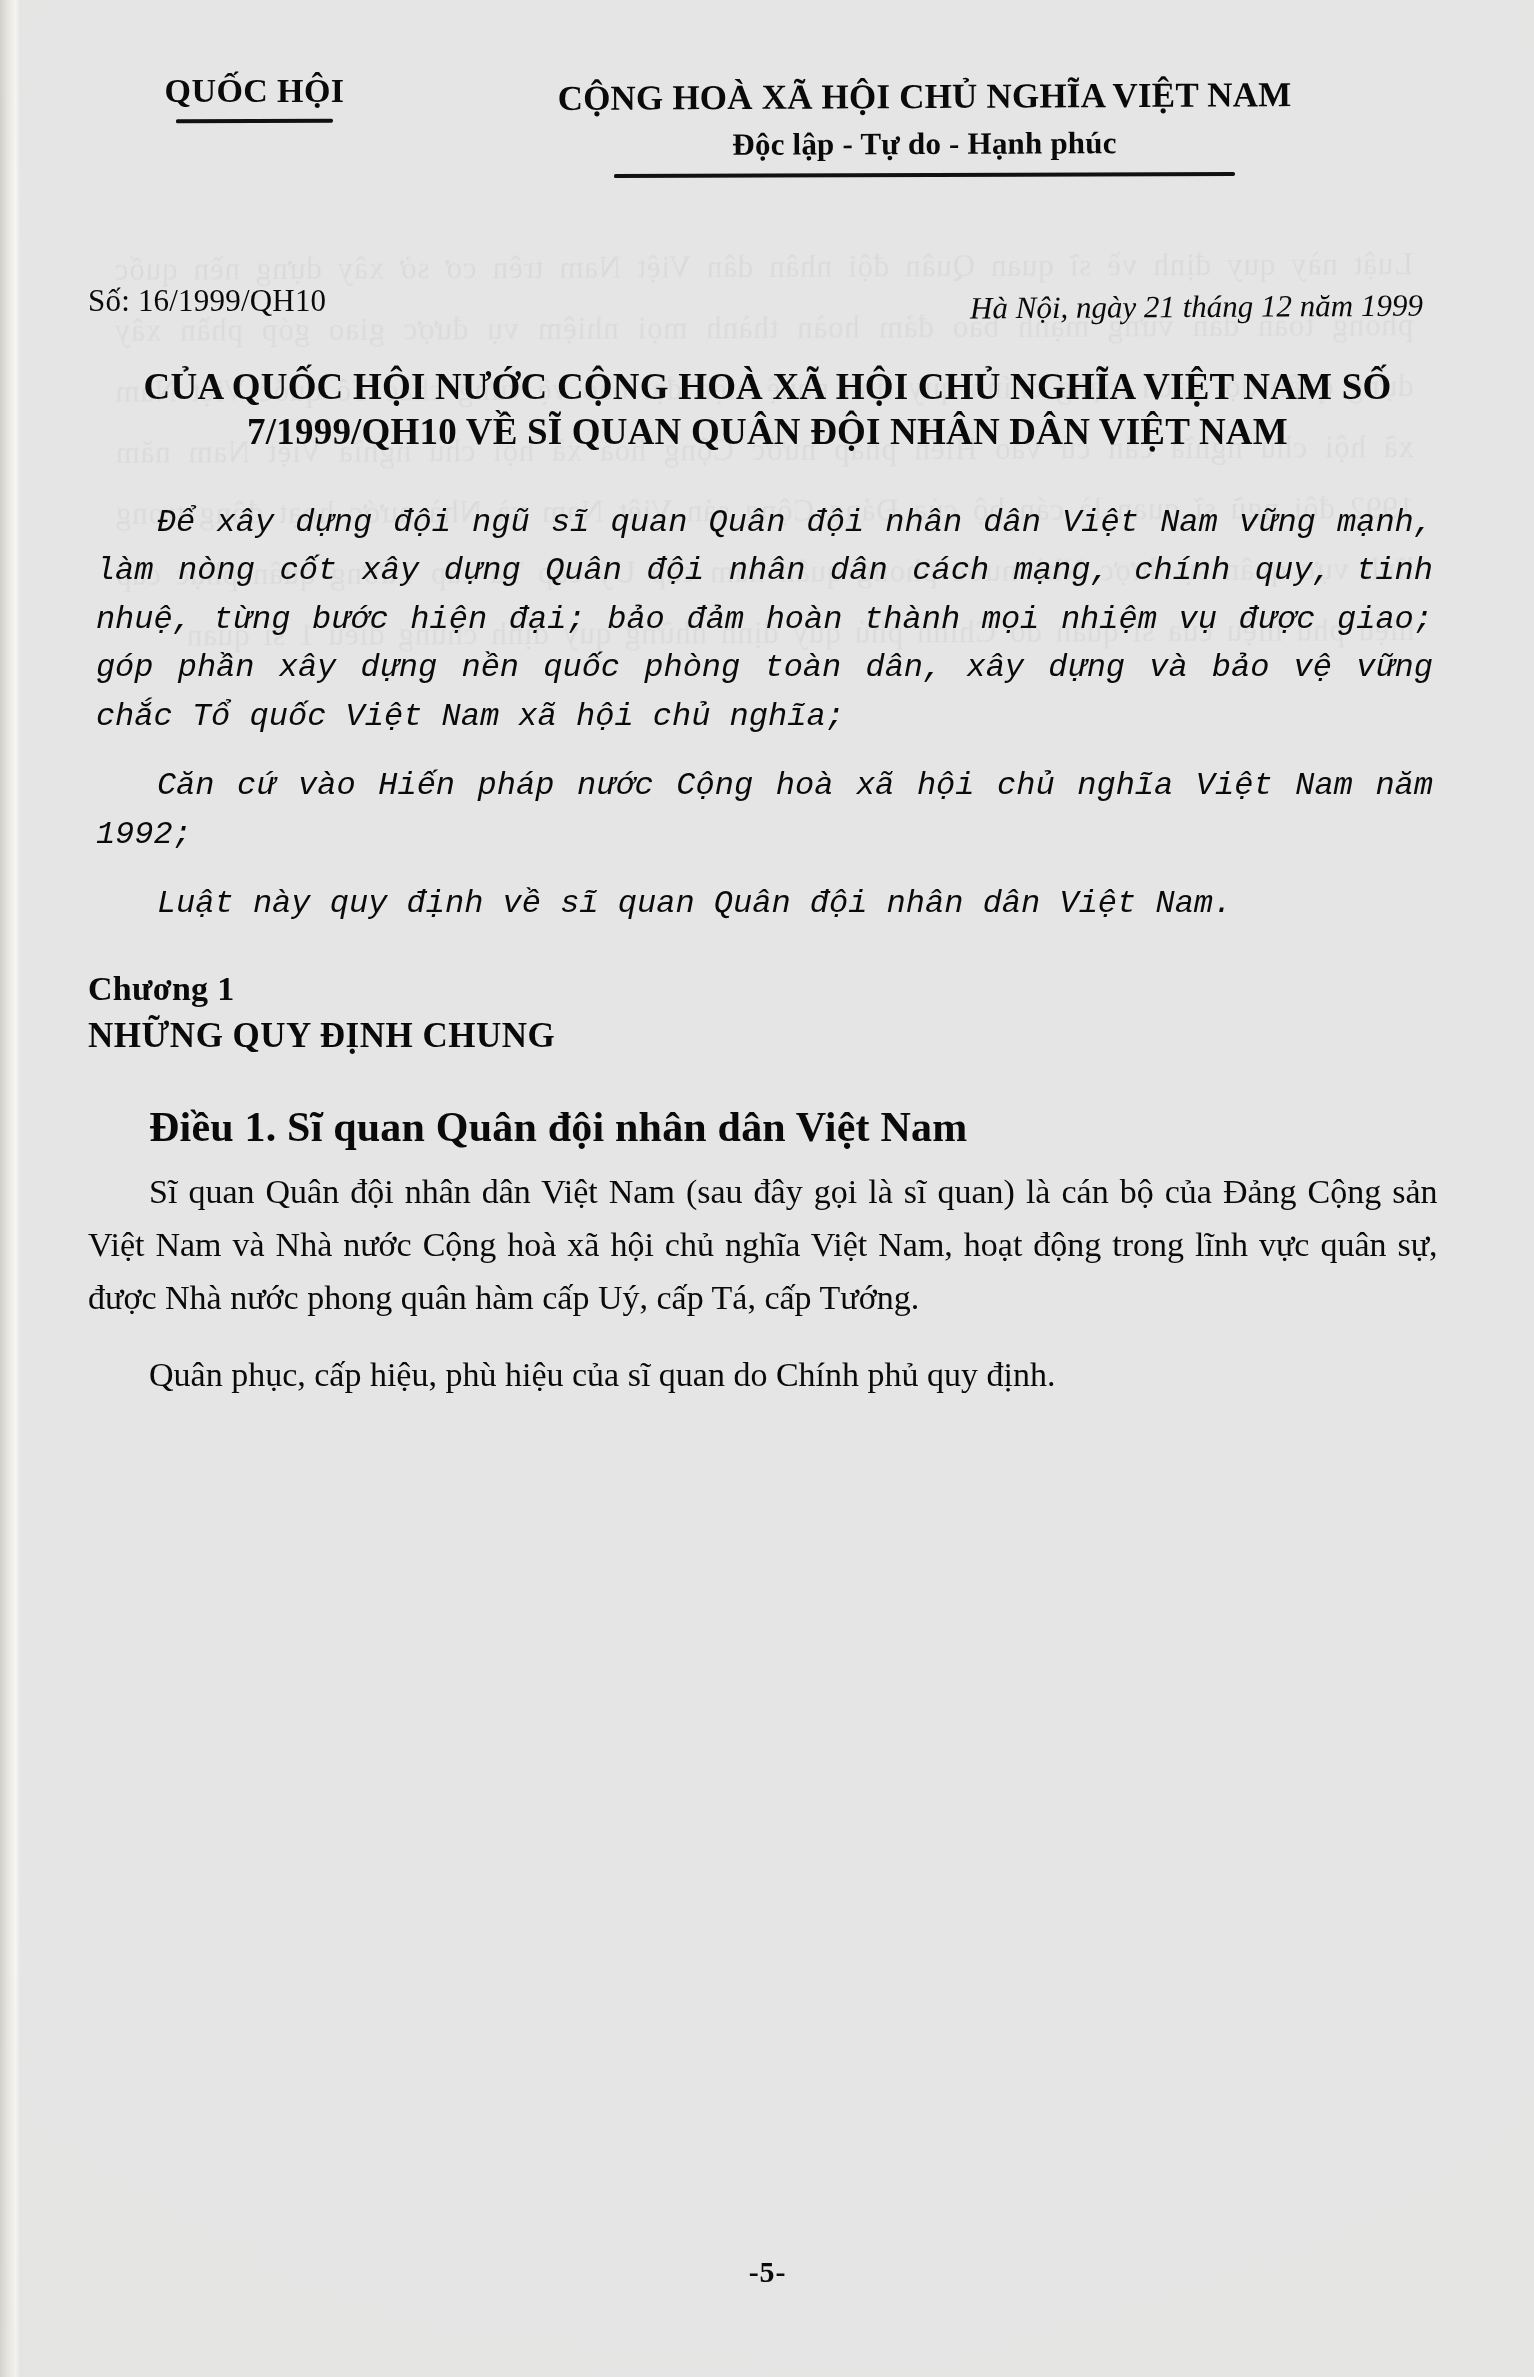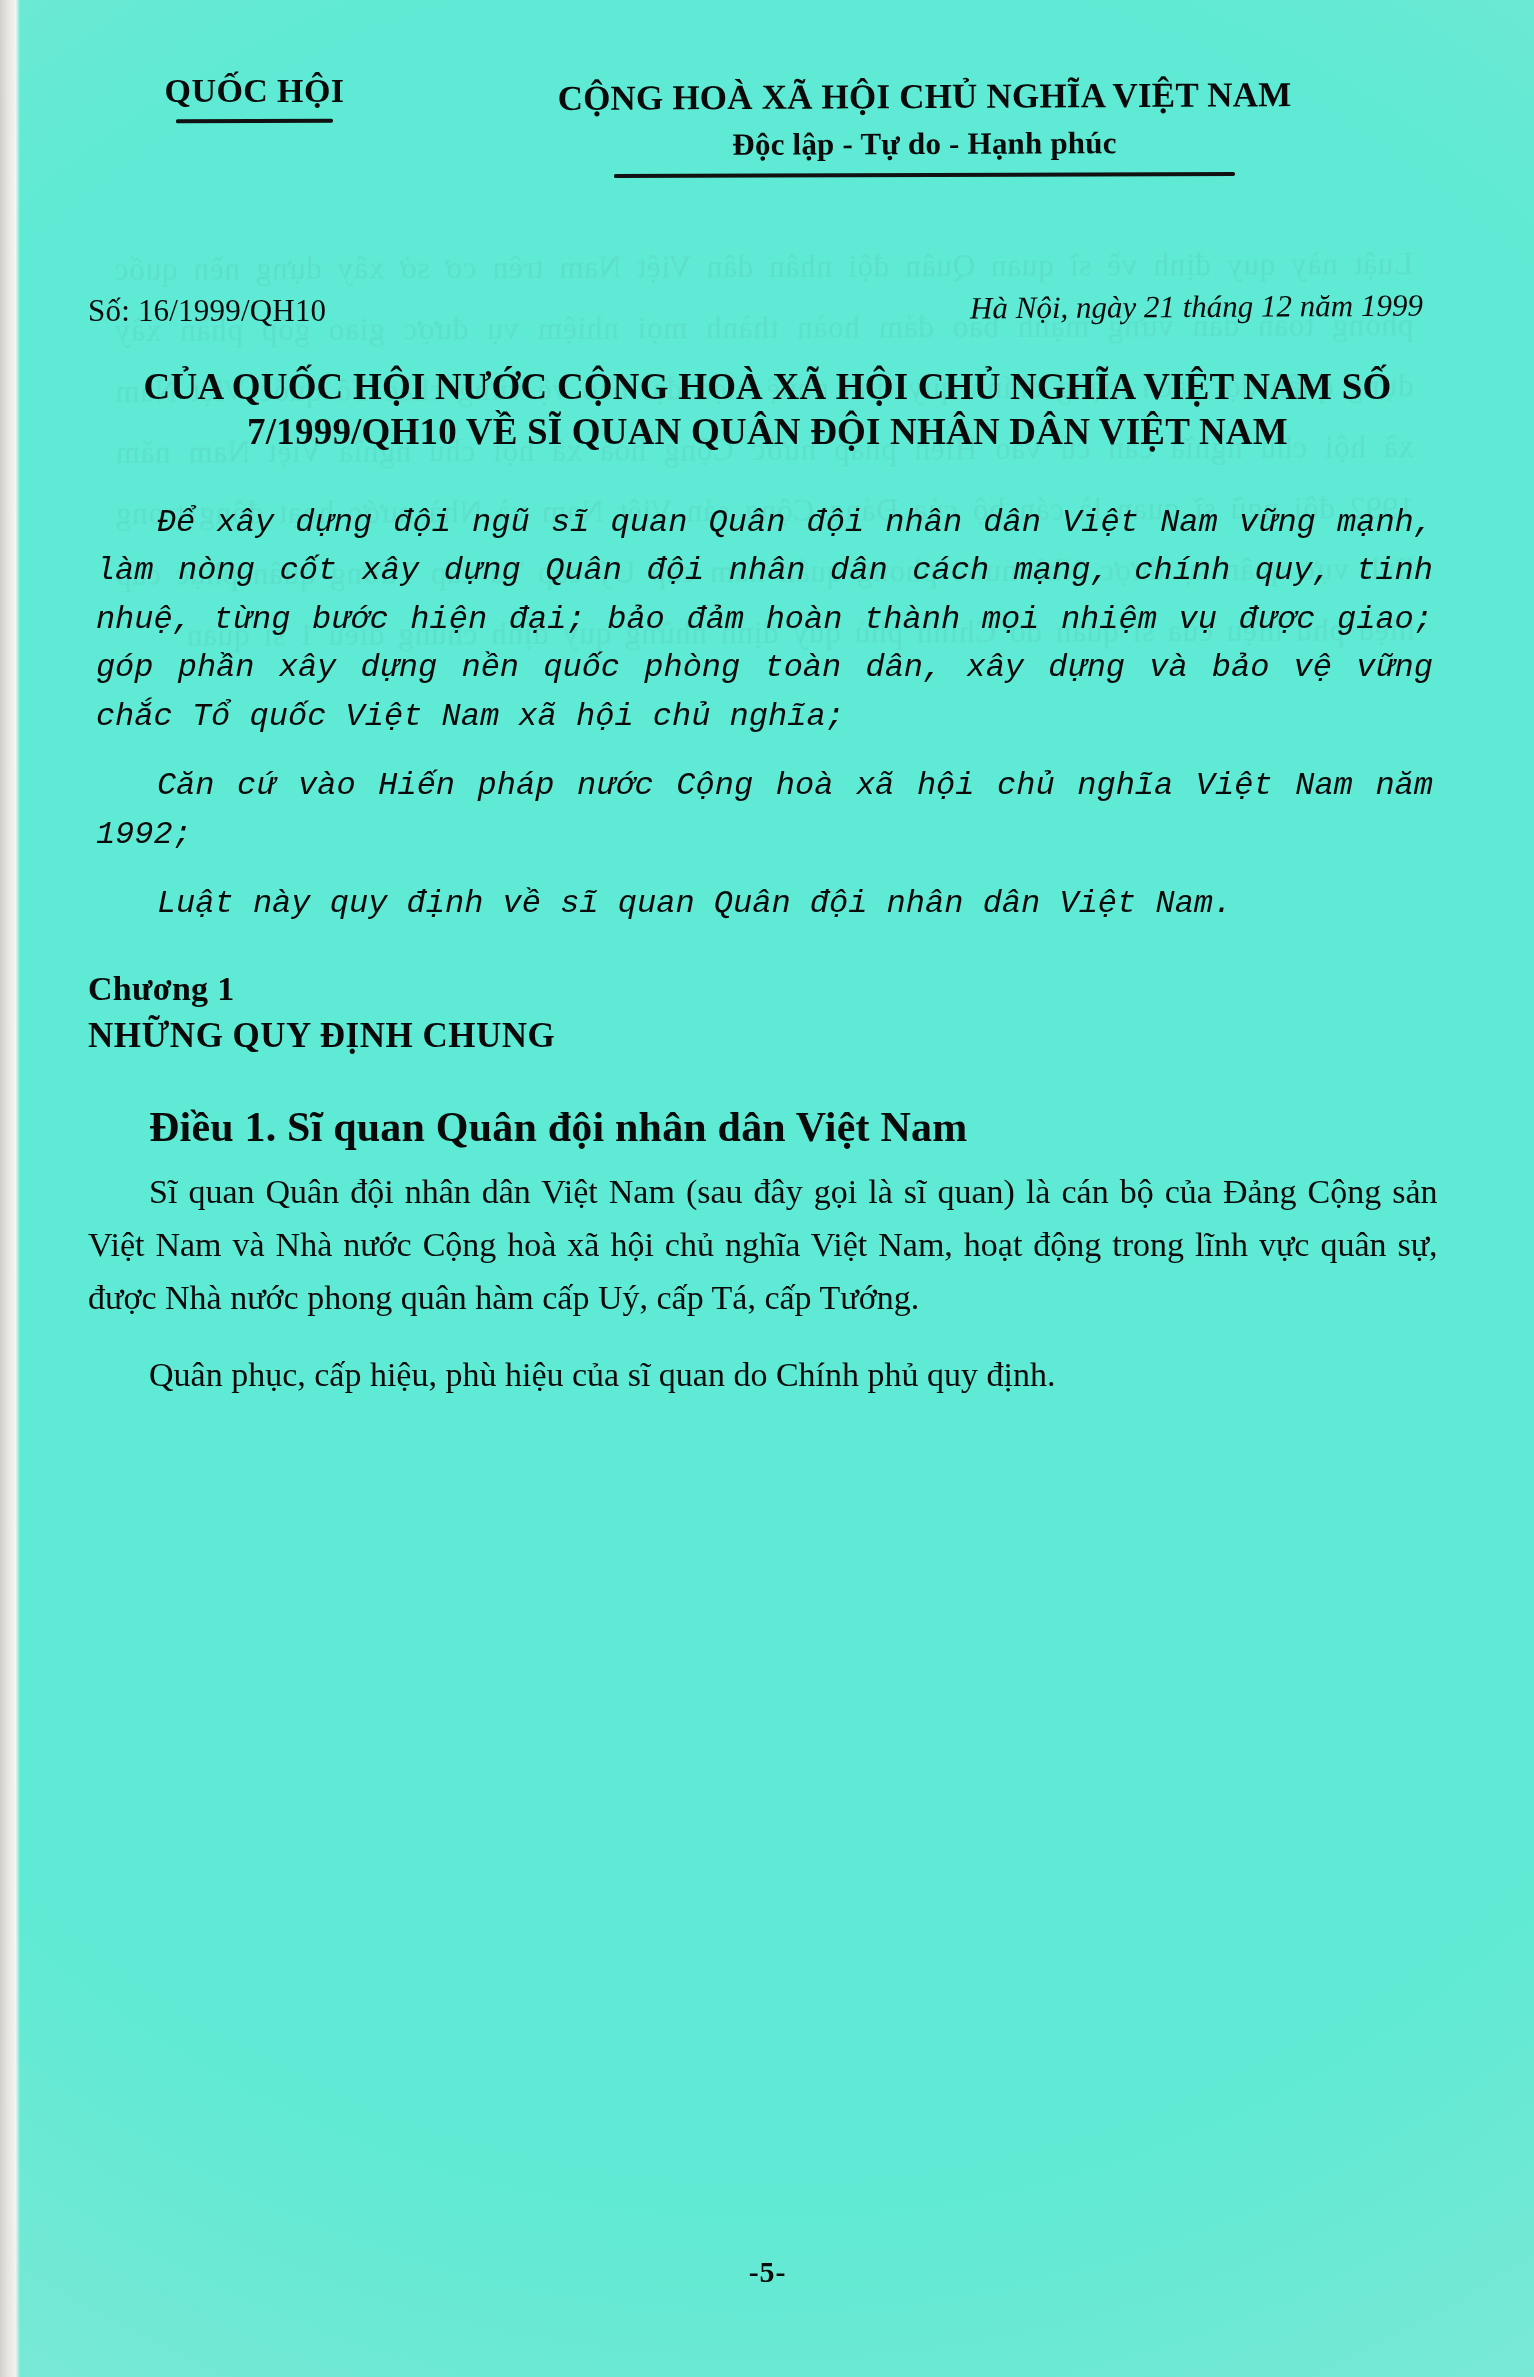--- a/index.html
+++ b/index.html
@@ -7,21 +7,21 @@
     margin: 0;
     padding: 0;
     background: #ffffff;
   }
 
   .page {
     position: relative;
     width: 1535px;
     height: 2377px;
     margin: 0 auto;
-    background: #5eead4;
+    background: #e5e5e5;
     overflow: hidden;
     font-family: "Liberation Serif", "DejaVu Serif", serif;
     color: #0a0a0a;
     -webkit-font-smoothing: antialiased;
   }
 
   
   .scan-gutter {
     position: absolute;
     top: 0; left: 0;
@@ -120,21 +120,21 @@
 
   
   .idline {
     position: relative;
     height: 75px;
     margin-top: 22px;
   }
   .doc-number {
     position: absolute;
     left: 0;
-    top: 10px;
+    top: 0;
     font-size: 31px;
     letter-spacing: 0.2px;
     white-space: nowrap;
   }
   .dateline {
     position: absolute;
     right: 23.6px;
     top: 6.3px;
     font-size: 31px;
     font-style: italic;

